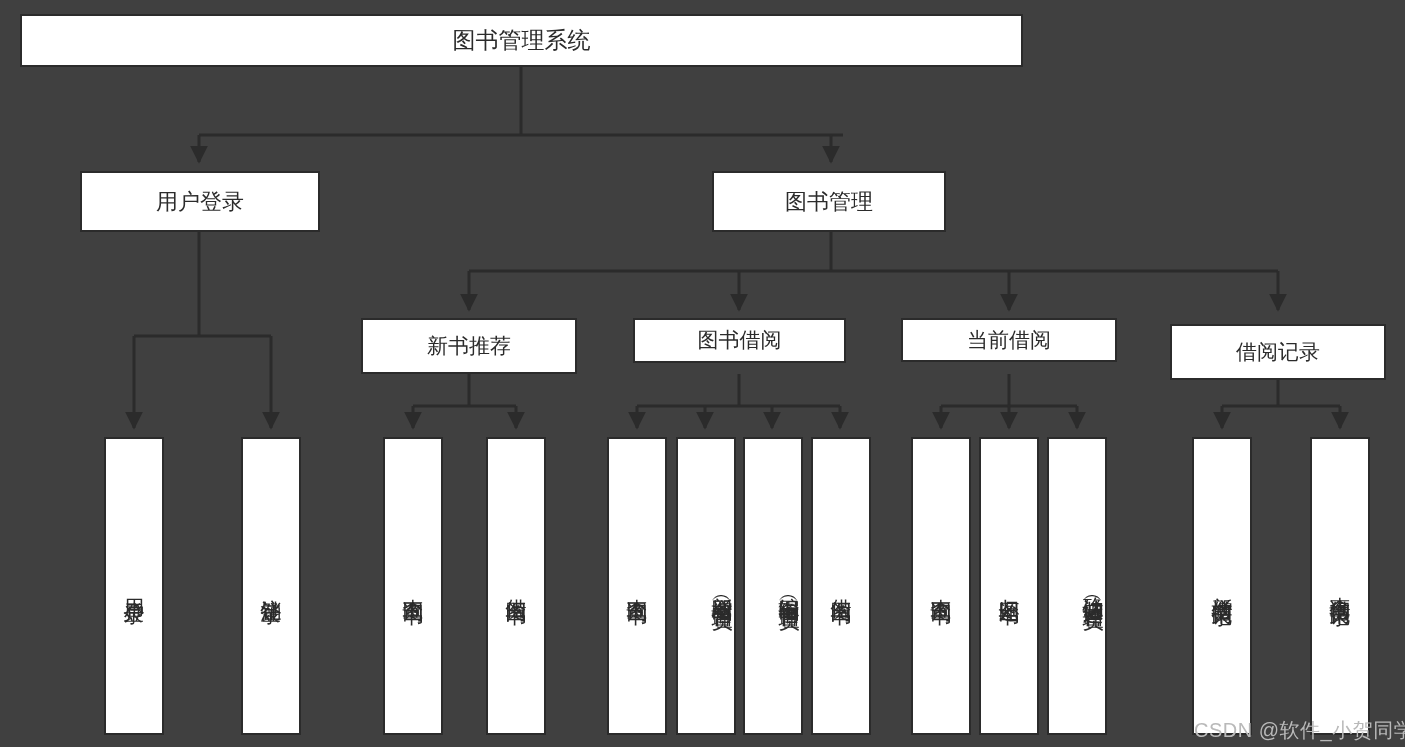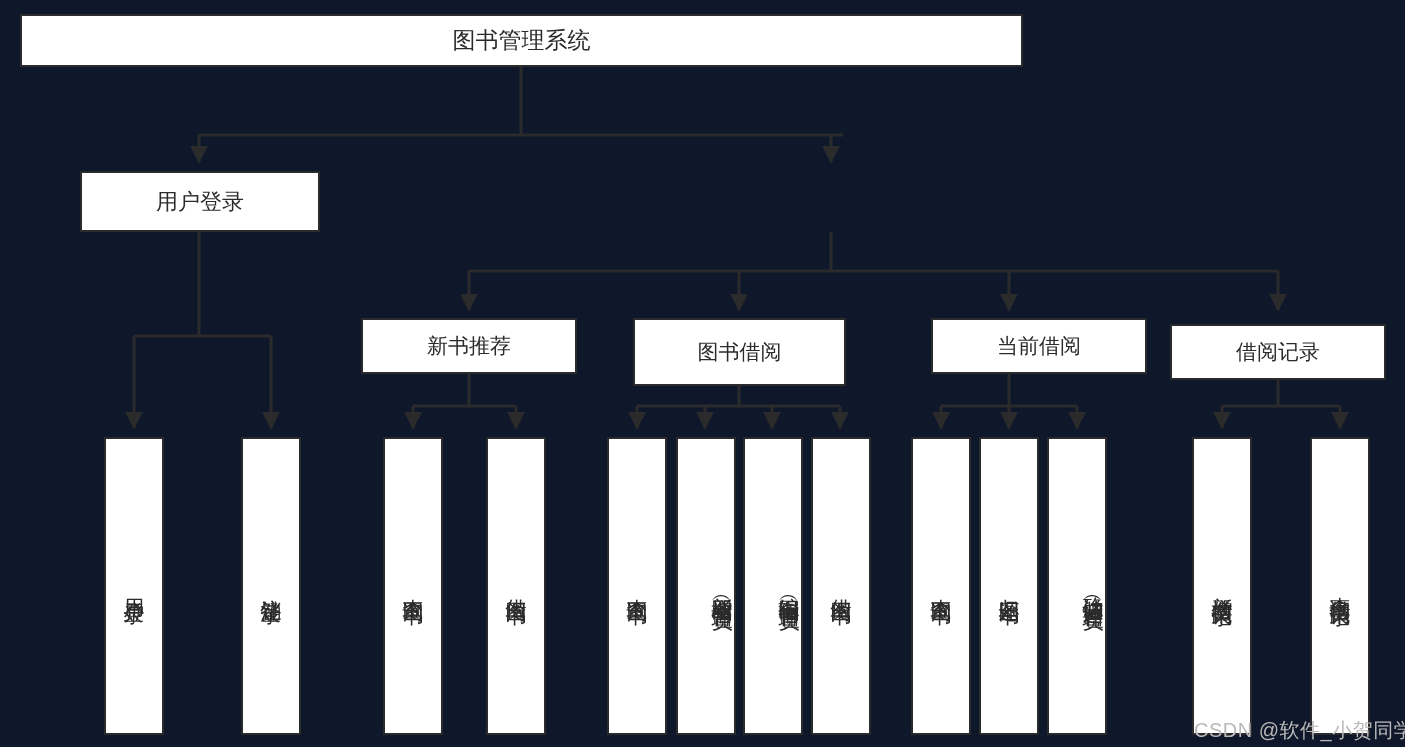--- a/index.html
+++ b/index.html
@@ -7,21 +7,21 @@
     padding: 0;
     background: #ffffff;
   }
   body {
     font-family: "Liberation Sans", "DejaVu Sans", sans-serif;
   }
   #canvas {
     position: relative;
     width: 1405px;
     height: 747px;
-    background: #0f172a;
+    background: #404040;
     overflow: hidden;
   }
   svg.edges {
     position: absolute;
     left: 0;
     top: 0;
     width: 1405px;
     height: 747px;
     pointer-events: none;
   }
@@ -127,28 +127,31 @@
     </g>
   </svg>
 
   <div class="node root" style="left:20px; top:14px; width:1003px; height:53px;">
     <span>图书管理系统</span>
   </div>
 
   <div class="node level1" style="left:80px; top:171px; width:240px; height:61px;">
     <span>用户登录</span>
   </div>
+  <div class="node level1" style="left:712px; top:171px; width:234px; height:61px;">
+    <span>图书管理</span>
+  </div>
 
   <div class="node level2" style="left:361px; top:318px; width:216px; height:56px;">
     <span>新书推荐</span>
   </div>
-  <div class="node level2" style="left:633px; top:318px; width:213px; height:68px;">
+  <div class="node level2" style="left:633px; top:318px; width:213px; height:45px;">
     <span>图书借阅</span>
   </div>
-  <div class="node level2" style="left:901px; top:318px; width:216px; height:56px;margin-left:30px;">
+  <div class="node level2" style="left:901px; top:318px; width:216px; height:44px;">
     <span>当前借阅</span>
   </div>
   <div class="node level2" style="left:1170px; top:318px; width:216px; height:56px;margin-top:6px;">
     <span>借阅记录</span>
   </div>
 
   <div class="node leaf centered" style="left:104px; top:437px; width:60px; height:298px;">
     <span class="leaf-label">用户登录</span>
   </div>
   <div class="node leaf centered" style="left:241px; top:437px; width:60px; height:298px;">

